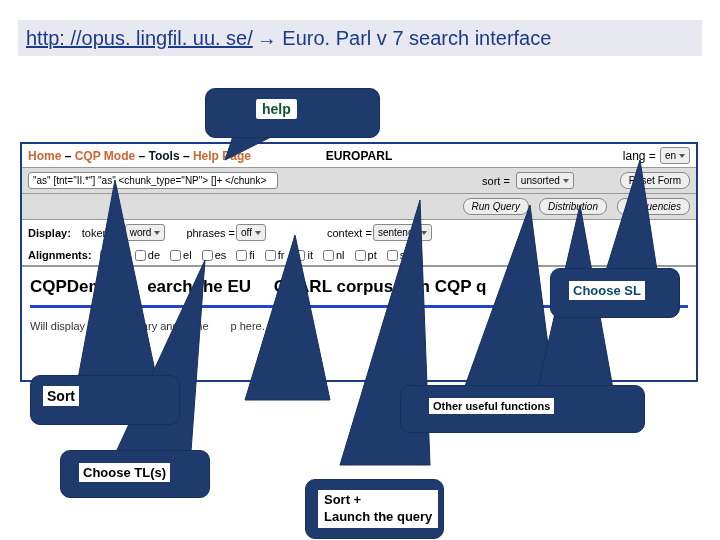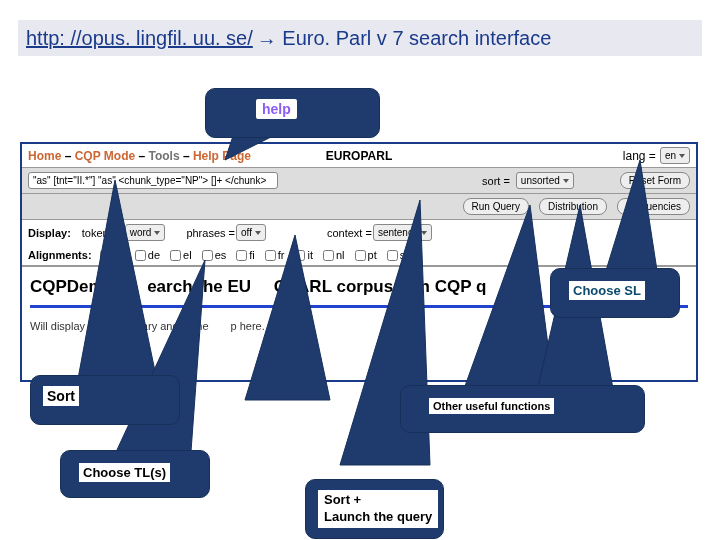--- a/index.html
+++ b/index.html
@@ -29,21 +29,21 @@
   .align-row { background: #fff; display: flex; align-items: center; padding: 4px 6px; font-size: 11px; gap: 8px; border-bottom: 2px solid #999; }
   .chk { display: inline-flex; align-items: center; gap: 2px; }
   .chk input { width: 11px; height: 11px; }
   
   .demo-head { background: #fff; padding: 10px 8px 4px; font-size: 17px; font-weight: bold; color: #000; }
   .demo-rule { height: 3px; background: #2244cc; margin: 4px 8px; }
   .demo-text { padding: 8px; font-size: 11px; color: #333; }
   
   
   .c-help { top: 88px; left: 205px; width: 175px; height: 50px; background: #1f3b6e; border-radius: 10px; }
-  .c-help .lab { position: absolute; background: #fff; color: #8b5cf6; font-weight: bold; font-size: 14px; padding: 2px 6px; left: 50px; top: 10px; border-radius: 2px; }
+  .c-help .lab { position: absolute; background: #fff; color: #14532d; font-weight: bold; font-size: 14px; padding: 2px 6px; left: 50px; top: 10px; border-radius: 2px; }
   
   
   .c-sl { top: 268px; left: 550px; width: 130px; height: 50px; }
   .c-sl .lab { position: absolute; background: #fff; color: #0c4a6e; font-weight: bold; font-size: 13px; padding: 2px 4px; left: 18px; top: 12px; }
   
   
   .c-q { top: 375px; left: 30px; width: 150px; height: 50px; }
   .c-q .lab { position: absolute; background: #fff; color: #000; font-weight: bold; font-size: 14px; padding: 2px 4px; left: 12px; top: 10px; }
   
   
@@ -66,21 +66,21 @@
 
 <div class="title-bar">
   <a class="title-link">http: //opus. lingfil. uu. se/</a>
   <span class="title-rest"> → Euro. Parl v 7 search interface</span>
 </div>
 
 <div class="iface-box">
 
   <div class="nav-row" style="position:relative;">
     <span class="nav-links">
-      <a style="color:#c63;">Home</a><span> – </span><a style="color:#c63;">CQP Mode</a><span> – </span><a style="color:#737373;">Tools</a><span> – </span><a style="color:#c63;">Help Page</a>
+      <a style="color:#c63;">Home</a><span> – </span><a style="color:#c63;">CQP Mode</a><span> – </span><a style="color:#0f172a;">Tools</a><span> – </span><a style="color:#c63;">Help Page</a>
     </span>
     <span class="nav-title">EUROPARL</span>
     <span class="nav-lang">
       <span>lang =</span>
       <span class="ctrl-select">
           <span>en</span>
           <span class="caret"></span>
         </span>
     </span>
   </div>
@@ -88,21 +88,21 @@
   <div class="ctrl-row">
     <input class="ctrl-input" style="width: 250px;" value="&quot;as&quot; [tnt=&quot;II.*&quot;] &quot;as&quot; &lt;chunk_type=&quot;NP&quot;&gt; []+ &lt;/chunk&gt;">
     <span style="margin-left:auto;">sort =</span>
     <span class="ctrl-select">
         <span>unsorted</span>
         <span class="caret"></span>
       </span>
     <span class="ctrl-btn" style="margin-left:40px;">Reset Form</span>
   </div>
 
-  <div class="ctrl-row" style="justify-content:flex-end; gap:10px;">
+  <div class="ctrl-row" style="justify-content:flex-end; gap:10px;font-style:italic;">
     <span class="ctrl-btn">Run Query</span>
     <span class="ctrl-btn">Distribution</span>
     <span class="ctrl-btn">Frequencies</span>
   </div>
 
   <div class="disp-row">
     <span class="disp-label">Display:</span>
     <span style="margin-left:10px;">tokens =</span>
     <span class="ctrl-select">
         <span>word</span>

